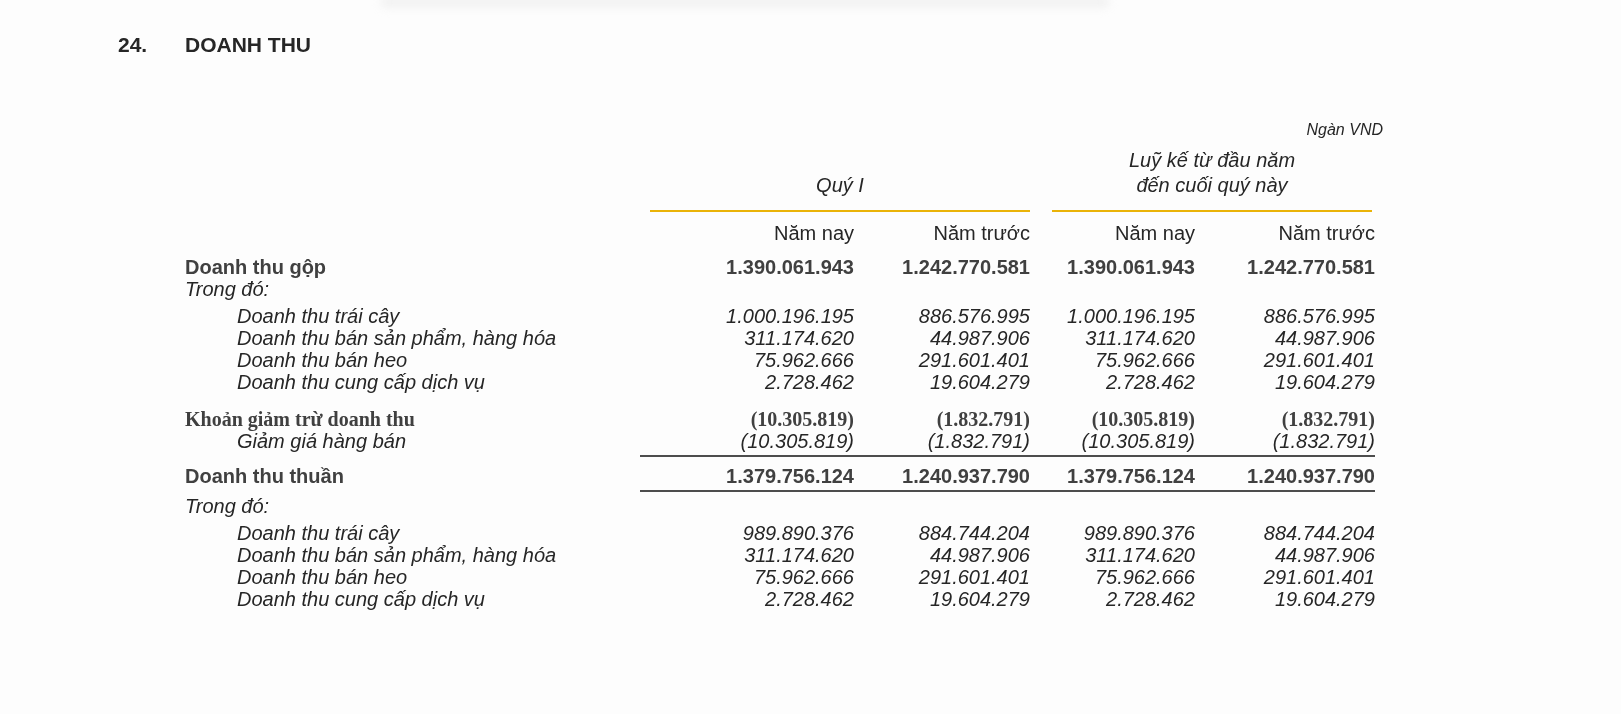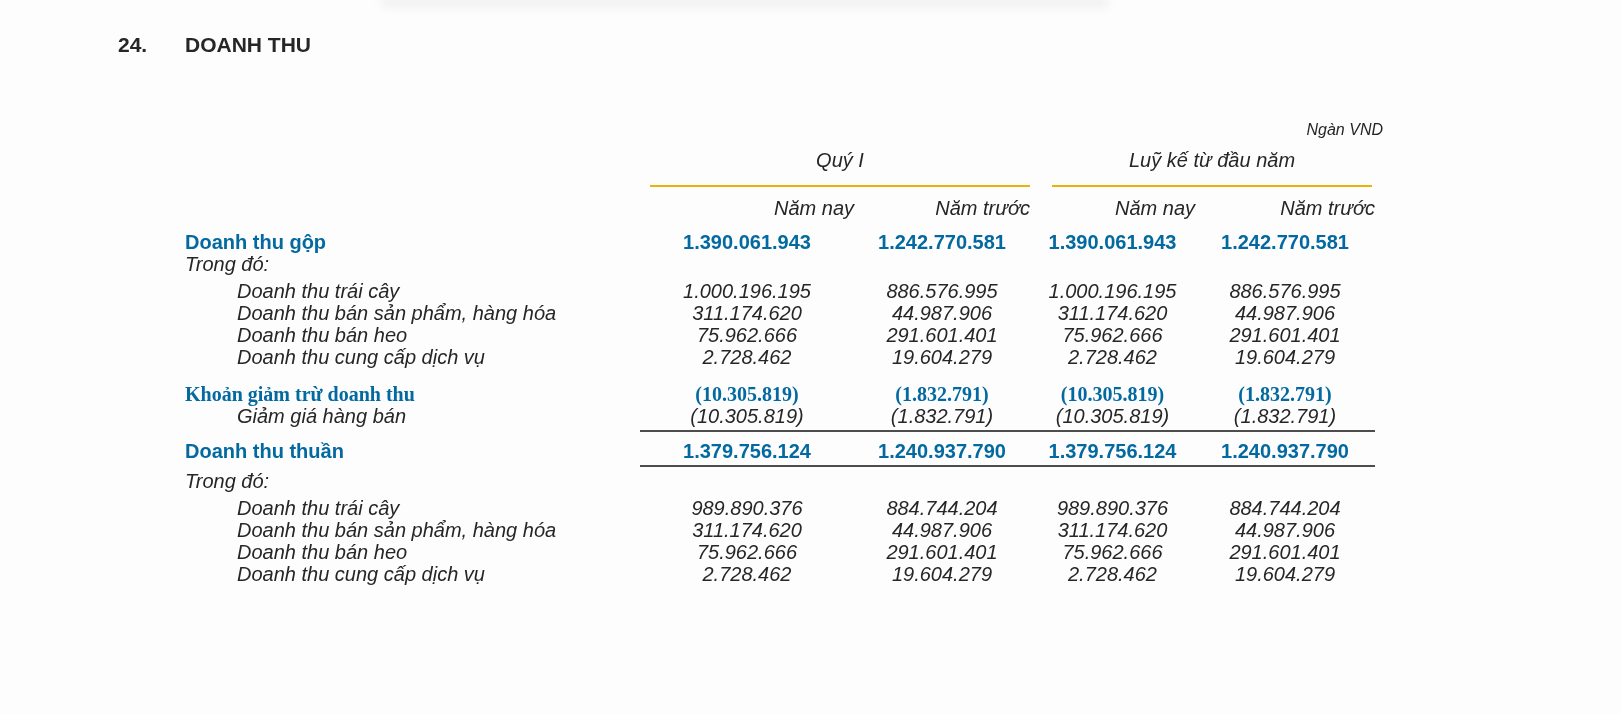--- a/index.html
+++ b/index.html
@@ -35,32 +35,32 @@
   .group-cell-inner {
     text-align: center; font-style: italic;
     border-bottom: 2px solid #eab308; padding-bottom: 12px;
     line-height: 25px;
   }
   .group-quarter .group-cell-inner { margin-left: 10px; }
   .group-ytd .group-cell-inner { margin-left: 22px; }
 
   .subheader-row {
     display: grid; grid-template-columns: 455px 214px 176px 165px 180px;
-    font-style: italic; padding-top: 9px; line-height: 24px;
+    padding-top: 9px; line-height: 24px;
   }
   .subheader-row .cell { text-align: right; }
 
   .rows { margin-top: 11px; }
   .row {
     display: grid; grid-template-columns: 455px 214px 176px 165px 180px;
     line-height: 22px;
   }
   .row .label { text-align: left; white-space: nowrap; }
-  .row .num { text-align: center; white-space: nowrap; }
-  .row.bold { font-weight: bold; color: #0369a1; }
+  .row .num { text-align: right; white-space: nowrap; }
+  .row.bold { font-weight: bold; color: #404040; }
   .row.italic { font-style: italic; }
   .row .indent { padding-left: 52px; }
   .row.intro { margin-bottom: 5px; }
   .row.section-gap { margin-top: 15px; font-family: Liberation Serif, serif; }
   .row.small-gap { margin-top: 8px; }
   .row.rule-under .num { border-bottom: 2px solid #4d4d4d; padding-bottom: 3px; }
   .row.rule-under { margin-bottom: 3px; }
 </style>
 </head>
 <body>
@@ -82,20 +82,21 @@
     <div class="group-row">
       <div class="cell"></div>
       <div class="group-quarter">
         <div class="group-cell-inner">
           <div>Quý I</div>
         </div>
       </div>
       <div class="group-ytd">
         <div class="group-cell-inner">
           <div>Luỹ kế từ đầu năm</div>
+          <div>đến cuối quý này</div>
         </div>
       </div>
     </div>
 
     <div class="subheader-row">
       <div class="cell"></div>
       <div class="cell">Năm nay</div>
       <div class="cell">Năm trước</div>
       <div class="cell">Năm nay</div>
       <div class="cell">Năm trước</div>

